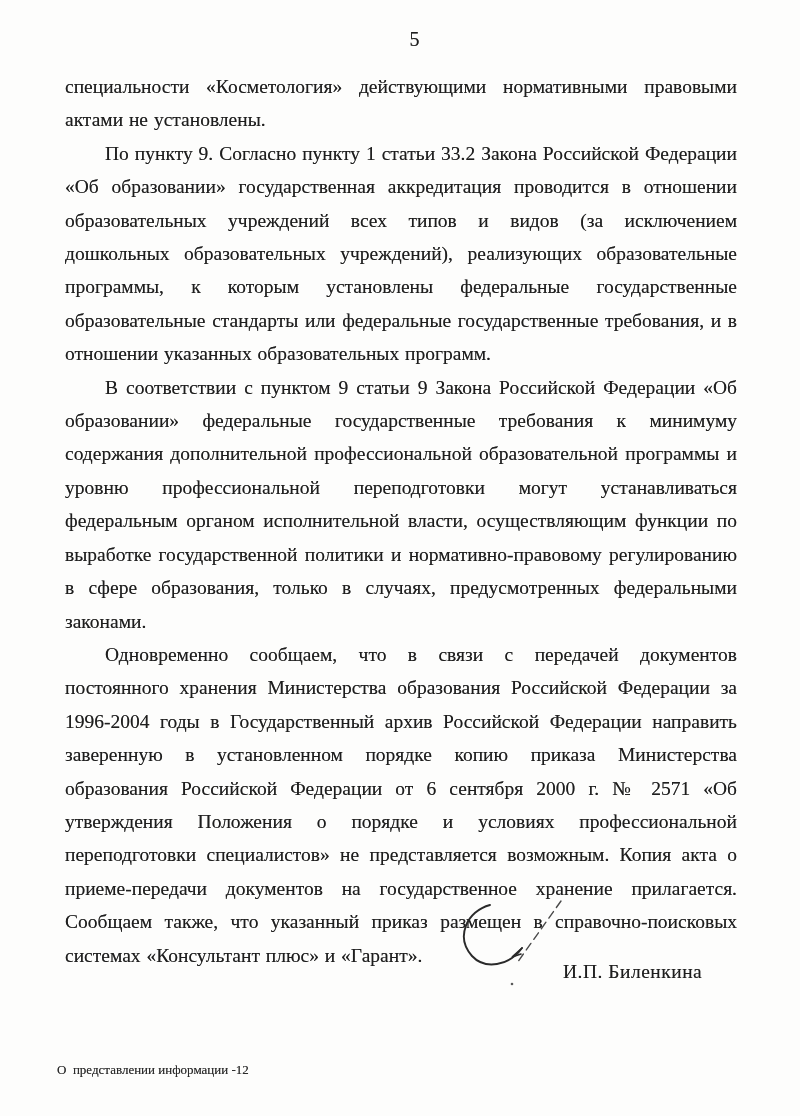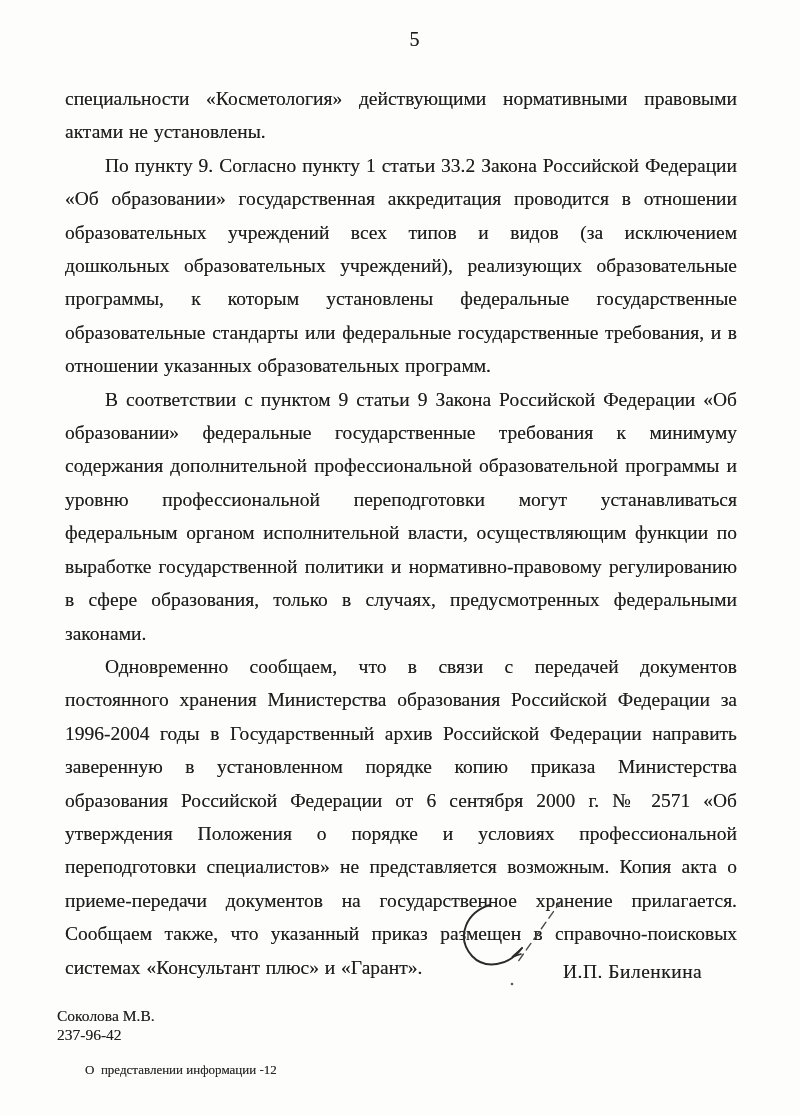--- a/index.html
+++ b/index.html
@@ -21,21 +21,21 @@
     position: absolute;
     top: 28px;
     left: 65px;
     width: 700px;
     text-align: center;
     font-size: 20px;
     letter-spacing: 1px;
   }
   .body-text {
     position: absolute;
-    top: 82px;
+    top: 70px;
     left: 65px;
     width: 672px;
     font-size: 19.5px;
     line-height: 33.4px;
     text-align: justify;
   }
   .para {
     margin: 0;
     text-indent: 40px;
     word-spacing: 1px;
@@ -63,21 +63,20 @@
     font-size: 15.5px;
     line-height: 19px;
   }
   .footer-ref {
     position: absolute;
     left: 57px;
     top: 1062px;
     font-size: 13px;
     color: #2b2b2b;
     white-space: pre;
-    margin-left: 28px;
   }
 </style>
 </head>
 <body>
 
 <div class="page">
 
   <div class="page-number">5</div>
 
   <div class="body-text">
@@ -89,20 +88,16 @@
 
   <svg class="signature-svg" viewBox="0 0 140 105" xmlns="http://www.w3.org/2000/svg">
     <path d="M 45 20 C 22 26, 10 52, 27 71 C 40 85, 64 81, 77 63" fill="none" stroke="#2a2a2a" stroke-width="1.9" stroke-linecap="round"></path>
     <path d="M 77 63 l -10 9 l 9 -3" fill="none" stroke="#2a2a2a" stroke-width="1.6" stroke-linecap="round"></path>
     <path d="M 116 16 L 72 78" fill="none" stroke="#4a4a4a" stroke-width="1.4" stroke-dasharray="8 5" stroke-linecap="round"></path>
     <circle cx="67" cy="99" r="1.3" fill="#5a5a5a"></circle>
   </svg>
 
   <div class="signatory">И.П. Биленкина</div>
 
-  <div class="executor">
-    <div>Соколова М.В.</div>
-    <div>237-96-42</div>
-  </div>
 
   <div class="footer-ref">О  представлении информации -12</div>
 
 </div>
 
 </body></html>

